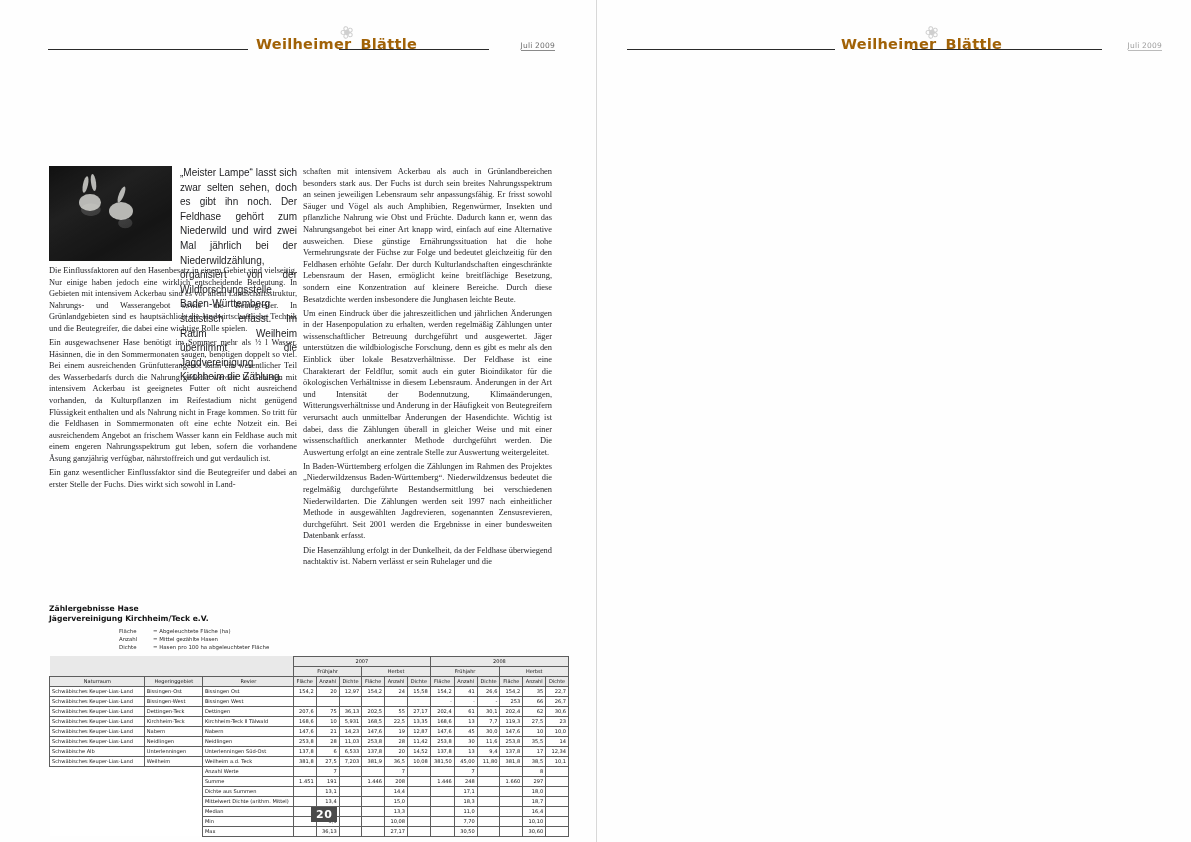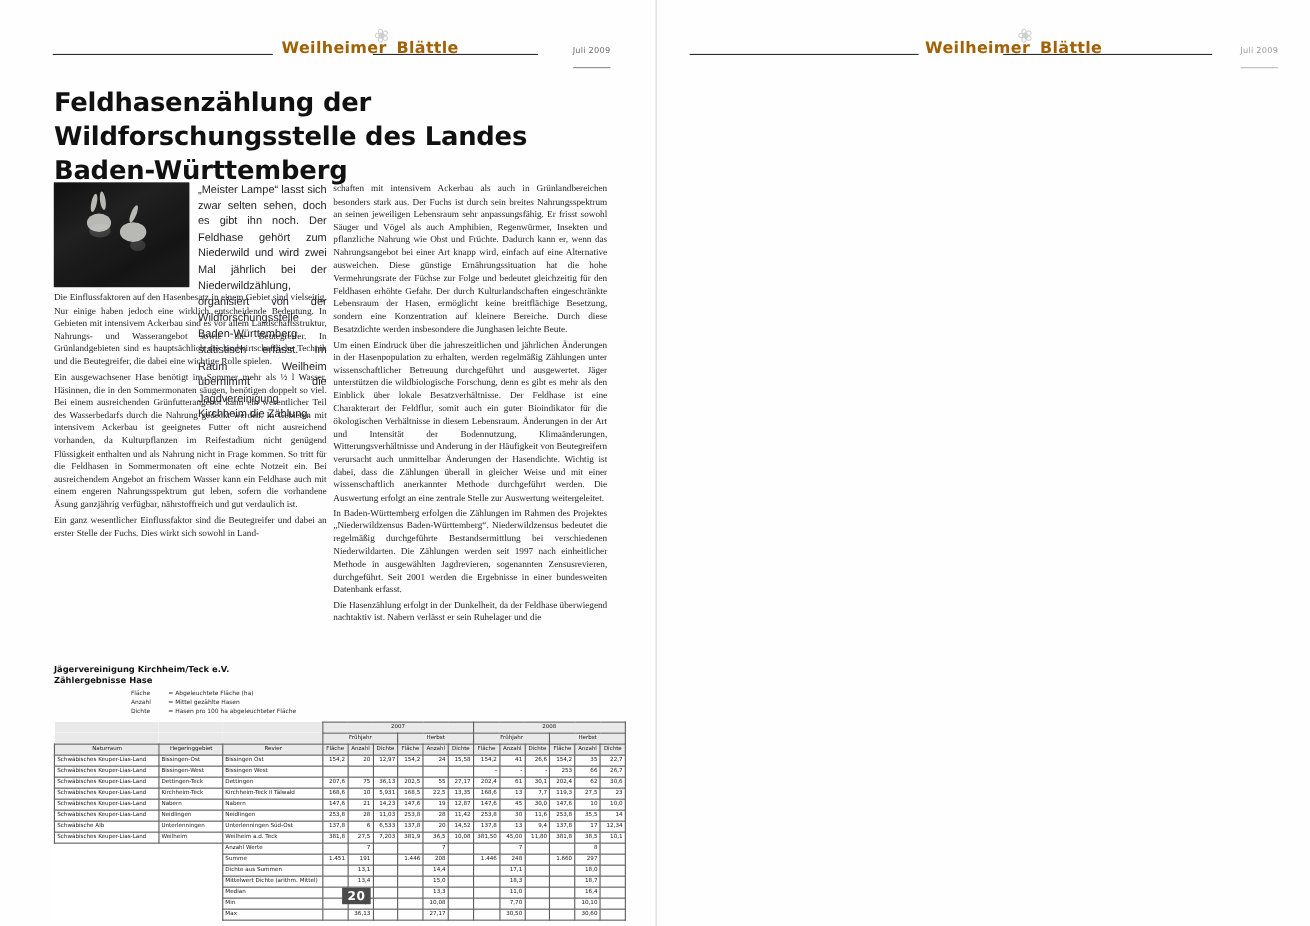--- a/index.html
+++ b/index.html
@@ -23,21 +23,21 @@
 
   
   .masthead{position:absolute;left:48px;right:40px;top:38px;height:22px;}
   .masthead .rule{position:absolute;top:11px;height:1px;background:#2a2a2a;}
   .mh-left{left:0;width:200px;}
   .mh-right{right:66px;width:150px;}
   .mh-title{position:absolute;left:208px;top:-2px;font-family:"DejaVu Sans",sans-serif;
     font-weight:700;font-size:14.5px;letter-spacing:.3px;color:#a16207;white-space:nowrap;}
   .mh-title .sp{display:inline-block;width:9px;}
   .mh-date{position:absolute;right:0;top:3px;font-family:"DejaVu Sans",sans-serif;
-    font-size:7.5px;color:#6e6e6e;letter-spacing:.2px;border-bottom:1px solid #8a8a8a;padding-bottom:11px;}
+    font-size:7.5px;color:#6e6e6e;letter-spacing:.2px;border-bottom:1px solid #8a8a8a;padding-bottom:0;}
   .mh-glyph{position:absolute;left:292px;top:-16px;font-size:17px;color:#cfcfcf;
     transform:rotate(-18deg);}
 
   .page-right .masthead{left:30px;right:30px;}
   .page-right .mh-left{left:0;width:208px;}
   .page-right .mh-right{right:60px;width:190px;}
   .page-right .mh-title{left:214px;}
   .page-right .mh-date{color:#9d9d9d;border-bottom-color:#bbb;}
   .page-right .mh-glyph{left:298px;}
 
@@ -103,21 +103,20 @@
 <div class="page page-left">
 
   <div class="masthead">
     <div class="rule mh-left"></div>
     <div class="mh-glyph">❀</div>
     <div class="mh-title"><span>Weilheimer</span><span class="sp"></span><span>Blättle</span></div>
     <div class="rule mh-right"></div>
     <div class="mh-date">Juli 2009</div>
   </div>
 
-  <div class="headline">Feldhasenzählung der Wildforschungsstelle des Landes Baden-Württemberg</div>
 
   <div class="photo">
     <div class="ear" style="left:34px;top:10px;"></div>
     <div class="ear" style="left:42px;top:8px;transform:rotate(-8deg);"></div>
     <div class="ear" style="left:70px;top:20px;transform:rotate(22deg);"></div>
     <div class="h1" style="left:30px;top:28px;width:22px;height:17px;"></div>
     <div class="h2" style="left:60px;top:36px;width:24px;height:18px;"></div>
   </div>
 
   <div class="lead">„Meister Lampe“ lasst sich zwar selten sehen, doch es gibt ihn noch. Der Feldhase gehört zum Niederwild und wird zwei Mal jährlich bei der Niederwildzählung, organisiert von der Wildforschungsstelle Baden-Württemberg statistisch erfasst. Im Raum Weilheim übernimmt die Jagdvereinigung Kirchheim die Zählung.</div>
@@ -129,22 +128,22 @@
   </div>
 
   <div class="col lcol-2">
     <p>schaften mit intensivem Ackerbau als auch in Grünlandbereichen besonders stark aus. Der Fuchs ist durch sein breites Nahrungsspektrum an seinen jeweiligen Lebensraum sehr anpassungsfähig. Er frisst sowohl Säuger und Vögel als auch Amphibien, Regenwürmer, Insekten und pflanzliche Nahrung wie Obst und Früchte. Dadurch kann er, wenn das Nahrungsangebot bei einer Art knapp wird, einfach auf eine Alternative ausweichen. Diese günstige Ernährungssituation hat die hohe Vermehrungsrate der Füchse zur Folge und bedeutet gleichzeitig für den Feldhasen erhöhte Gefahr. Der durch Kulturlandschaften eingeschränkte Lebensraum der Hasen, ermöglicht keine breitflächige Besetzung, sondern eine Konzentration auf kleinere Bereiche. Durch diese Besatzdichte werden insbesondere die Junghasen leichte Beute.</p>
     <p>Um einen Eindruck über die jahreszeitlichen und jährlichen Änderungen in der Hasenpopulation zu erhalten, werden regelmäßig Zählungen unter wissenschaftlicher Betreuung durchgeführt und ausgewertet. Jäger unterstützen die wildbiologische Forschung, denn es gibt es mehr als den Einblick über lokale Besatzverhältnisse. Der Feldhase ist eine Charakterart der Feldflur, somit auch ein guter Bioindikator für die ökologischen Verhältnisse in diesem Lebensraum. Änderungen in der Art und Intensität der Bodennutzung, Klimaänderungen, Witterungsverhältnisse und Anderung in der Häufigkeit von Beutegreifern verursacht auch unmittelbar Änderungen der Hasendichte. Wichtig ist dabei, dass die Zählungen überall in gleicher Weise und mit einer wissenschaftlich anerkannter Methode durchgeführt werden. Die Auswertung erfolgt an eine zentrale Stelle zur Auswertung weitergeleitet.</p>
     <p>In Baden-Württemberg erfolgen die Zählungen im Rahmen des Projektes „Niederwildzensus Baden-Württemberg“. Niederwildzensus bedeutet die regelmäßig durchgeführte Bestandsermittlung bei verschiedenen Niederwildarten. Die Zählungen werden seit 1997 nach einheitlicher Methode in ausgewählten Jagdrevieren, sogenannten Zensusrevieren, durchgeführt. Seit 2001 werden die Ergebnisse in einer bundesweiten Datenbank erfasst.</p>
     <p>Die Hasenzählung erfolgt in der Dunkelheit, da der Feldhase überwiegend nachtaktiv ist. Nabern verlässt er sein Ruhelager und die</p>
   </div>
 
   <div class="tbl-wrap">
+    <div class="tbl-title">Zählergebnisse Hase</div>
     <div class="tbl-title">Jägervereinigung Kirchheim/Teck e.V.</div>
-    <div class="tbl-title">Zählergebnisse Hase</div>
     <div class="tbl-legend">
       <div><span class="lk">Fläche</span><span>=</span>&nbsp;<span>Abgeleuchtete Fläche (ha)</span></div>
       <div><span class="lk">Anzahl</span><span>=</span>&nbsp;<span>Mittel gezählte Hasen</span></div>
       <div><span class="lk">Dichte</span><span>=</span>&nbsp;<span>Hasen pro 100 ha abgeleuchteter Fläche</span></div>
     </div>
 
     <table class="grid" id="main-grid">
         <tbody>
           <tr>
             <th class="blank" style="width: 100px;"></th>

